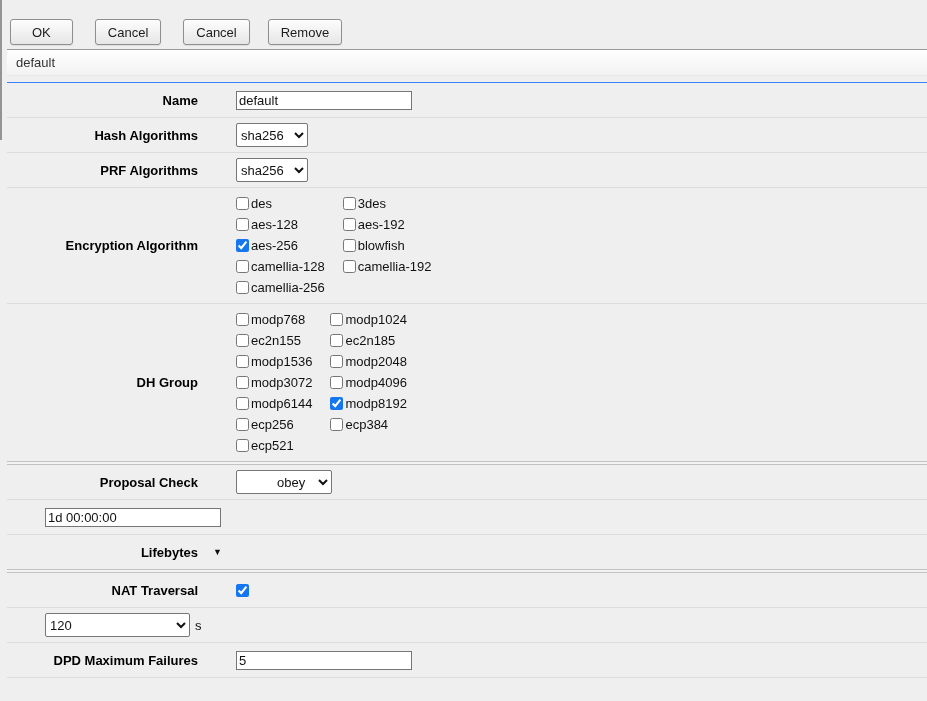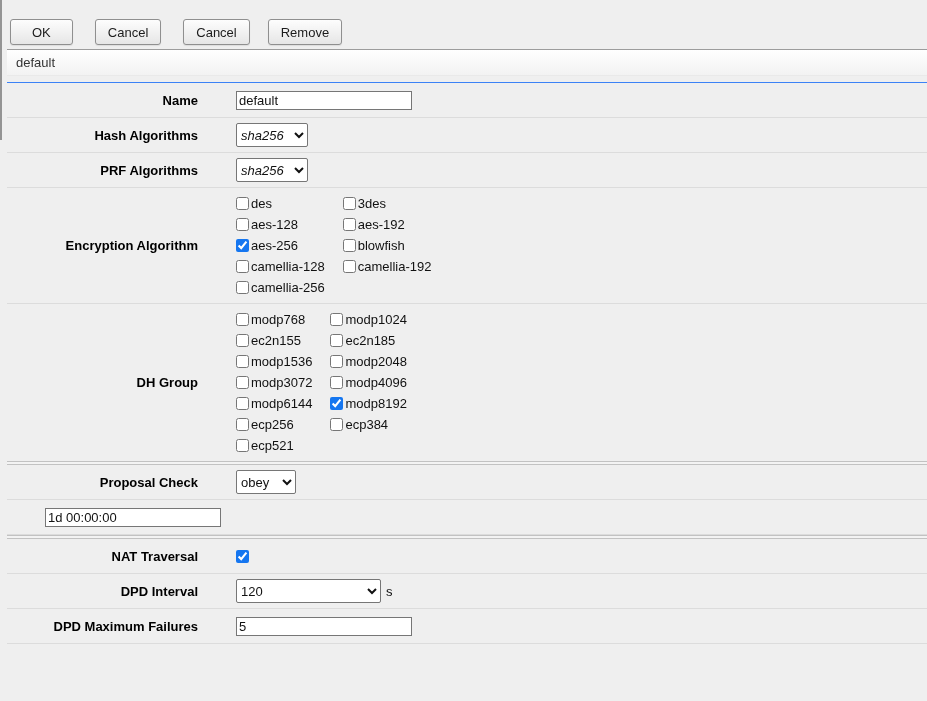--- a/index.html
+++ b/index.html
@@ -54,22 +54,22 @@
     width: 170px; height: 17px;
     border: 1px solid #767676; background: #fff;
     font-family: inherit; font-size: 13px; color: #111;
     padding: 0 2px;
   }
   select {
     height: 22px;
     border: 1px solid #767676; border-radius: 2px; background: #fff;
     font-family: inherit; font-size: 13px; color: #111;
   }
-  select.s70 { width: 70px; font-style: italic; }
-  select.s58 { width: 58px; }
+  select.s70 { width: 70px; }
+  select.s58 { width: 58px; padding-left: 36px; }
   select.s143 { width: 143px; }
   .suffix { margin-left: 5px; font-size: 13px; color: #111; }
   input[type=checkbox] {
     width: 13px; height: 13px; margin: 0 2px 0 0;
     accent-color: #1576f0;
   }
   .cbgrid { display: grid; grid-template-columns: max-content max-content; column-gap: 18px; }
   label.cb { display: flex; align-items: center; height: 21px; font-size: 13px; color: #111; }
   .tri { margin-left: 15px; font-size: 9px; color: #111; line-height: 1; cursor: pointer; }
   .hrd { height: 2px; background: #f3f3f3; border-top: 1px solid #c2c2c2; border-bottom: 1px solid #c2c2c2; }
@@ -232,32 +232,35 @@
         </select>
       </div>
     </div>
 
     <div class="row">
       <div class="ctl">
         <input type="text" class="ti" value="1d 00:00:00" style="">
       </div>
     </div>
 
+    <div class="row noline">
+      <div class="lbl">Lifebytes</div>
+      <span class="tri">▼</span>
+    </div>
 
     <div class="hrd"></div>
 
     <div class="row">
       <div class="lbl">NAT Traversal</div>
       <div class="ctl">
         <input type="checkbox" checked="" style="">
       </div>
     </div>
 
     <div class="row">
-      <div class="lbl">DPD Interval</div>
       <div class="ctl">
         <select class="s143">
           <option selected="">120</option>
         </select>
         <span class="suffix">s</span>
       </div>
     </div>
 
     <div class="row">
       <div class="lbl">DPD Maximum Failures</div>

